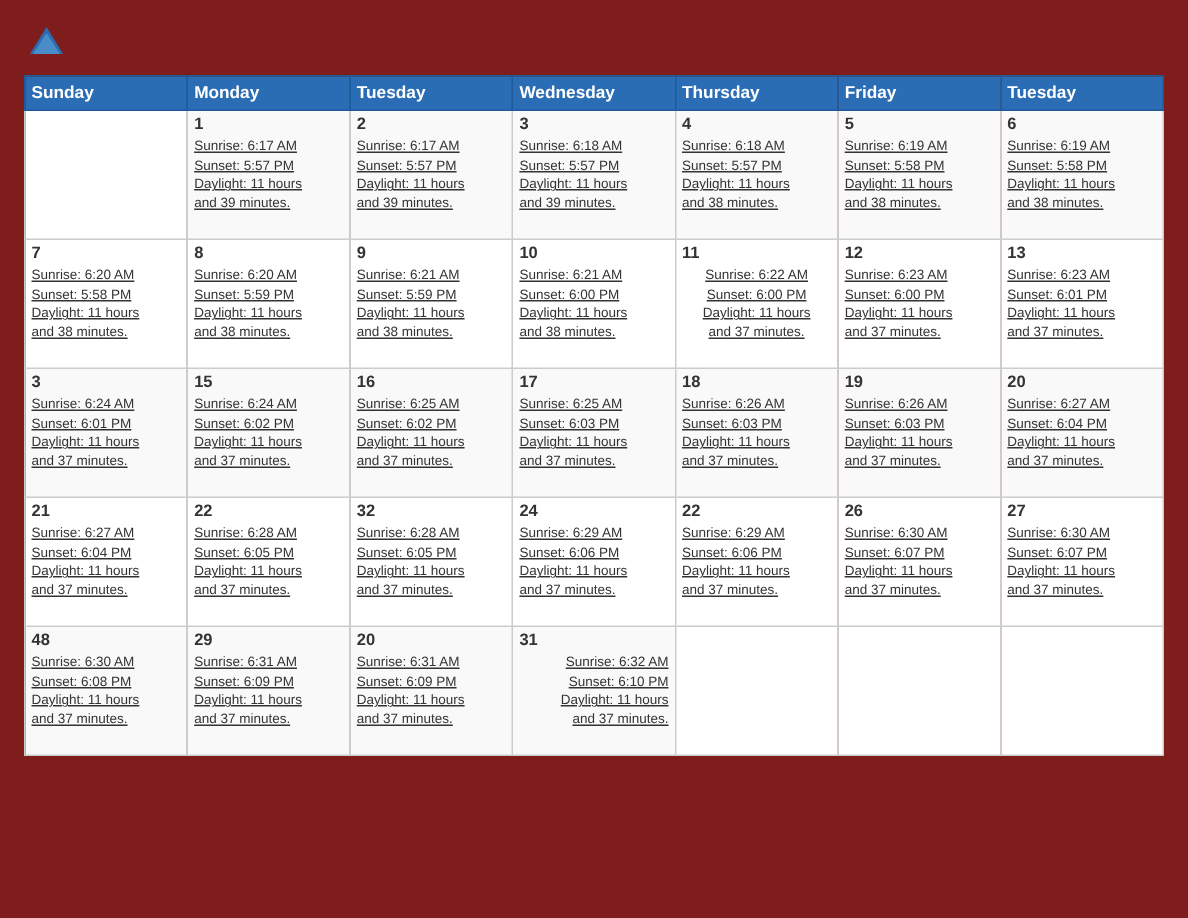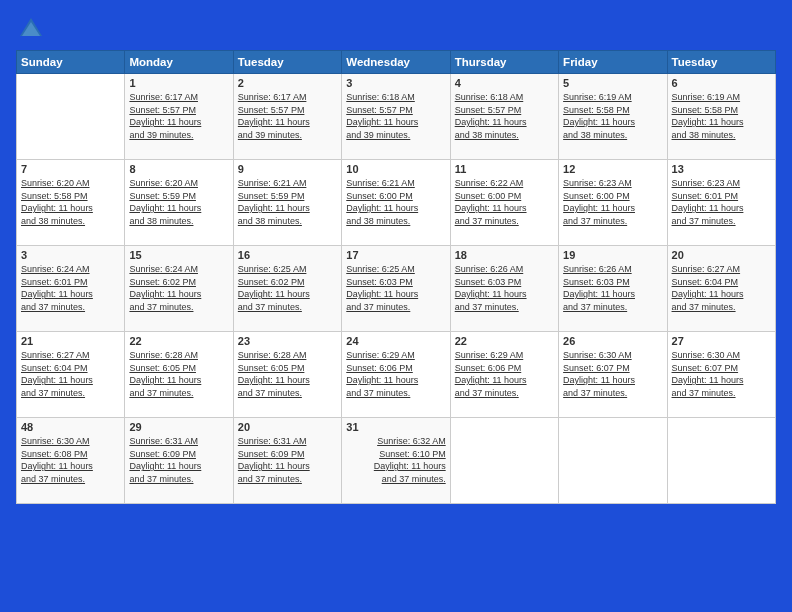--- a/index.html
+++ b/index.html
@@ -7,21 +7,21 @@
       font-family: Arial, sans-serif;
       background: #fff;
       width: 792px;
       height: 612px;
       overflow: hidden;
     }
     .page {
       width: 792px;
       height: 612px;
       padding: 14px 16px 10px 16px;
-      background: #1d4ed8;
+      background: #7f1d1d;
     }
     .header {
       display: flex;
       justify-content: space-between;
       align-items: flex-start;
       margin-bottom: 6px;
     }
     .logo {
       display: flex;
       align-items: center;
@@ -209,21 +209,21 @@
           </td>
           <td>
             <span class="day-num">10</span>
             <div class="day-info" style="white-space: pre-line;">Sunrise: 6:21 AM
 Sunset: 6:00 PM
 Daylight: 11 hours
 and 38 minutes.</div>
           </td>
           <td>
             <span class="day-num">11</span>
-            <div class="day-info" style="white-space: pre-line;">Sunrise: 6:22 AM
+            <div class="day-info" style="white-space: pre-line; text-align: center;">Sunrise: 6:22 AM
 Sunset: 6:00 PM
 Daylight: 11 hours
 and 37 minutes.</div>
           </td>
           <td>
             <span class="day-num">12</span>
             <div class="day-info" style="white-space: pre-line;">Sunrise: 6:23 AM
 Sunset: 6:00 PM
 Daylight: 11 hours
 and 37 minutes.</div>
@@ -296,21 +296,21 @@
 and 37 minutes.</div>
           </td>
           <td>
             <span class="day-num">22</span>
             <div class="day-info" style="white-space: pre-line;">Sunrise: 6:28 AM
 Sunset: 6:05 PM
 Daylight: 11 hours
 and 37 minutes.</div>
           </td>
           <td>
-            <span class="day-num">23</span>
+            <span class="day-num">32</span>
             <div class="day-info" style="white-space: pre-line;">Sunrise: 6:28 AM
 Sunset: 6:05 PM
 Daylight: 11 hours
 and 37 minutes.</div>
           </td>
           <td>
             <span class="day-num">24</span>
             <div class="day-info" style="white-space: pre-line;">Sunrise: 6:29 AM
 Sunset: 6:06 PM
 Daylight: 11 hours

